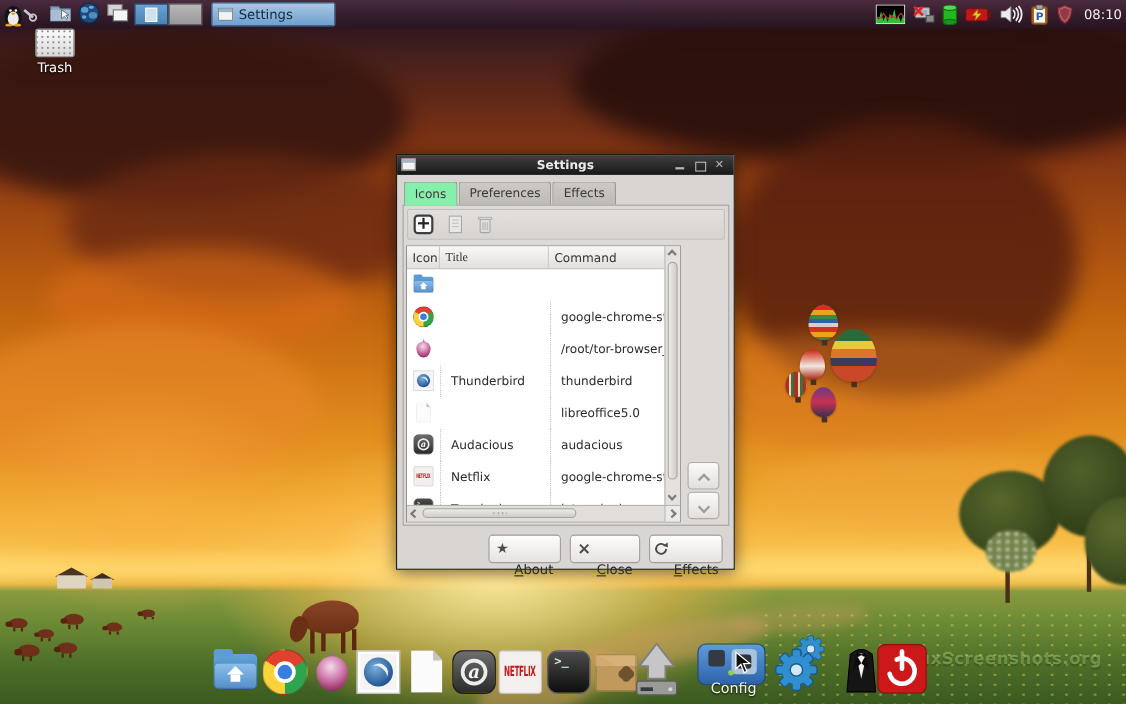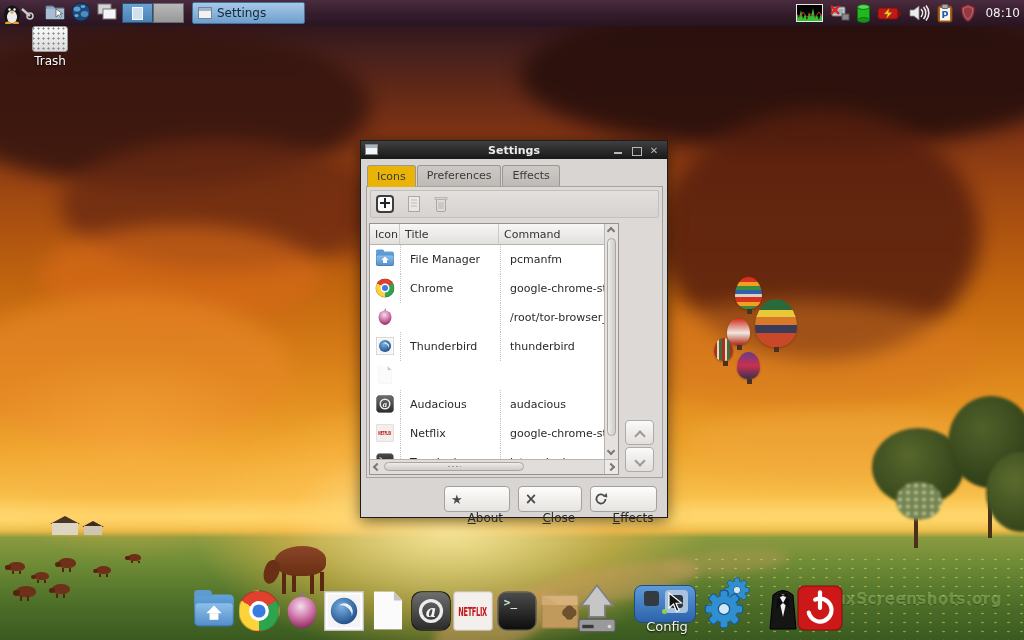--- a/index.html
+++ b/index.html
@@ -109,32 +109,32 @@
     background:linear-gradient(#404040,#181818); display:flex; align-items:center; }
   .tb-winicon { position:absolute; left:4px; top:3px; width:13px; height:11px; background:#f4f4f4; border:1px solid #888; }
   .tb-winicon::before { content:""; position:absolute; left:0; top:0; width:100%; height:3px; background:#a8b4be; }
   .win-title { width:100%; text-align:center; font-weight:bold; font-size:11px; color:#ececec; }
   .winctl { position:absolute; top:5px; width:10px; height:9px; }
   .ctl-min::before { content:""; position:absolute; left:1px; bottom:1px; width:8px; height:2px; background:#b8b8b8; }
   .ctl-max::before { content:""; position:absolute; left:1px; top:1px; width:8px; height:7px; border:1.5px solid #b8b8b8; }
   .ctl-close { color:#b8b8b8; font-weight:bold; font-size:10px; line-height:9px; text-align:center; }
   .tabs { position:absolute; left:6px; top:24px; height:22px; display:flex; }
   .tab { padding:3px 9px 4px; border:1px solid #9a9794; border-bottom:none; background:linear-gradient(#cdc9c5,#bdb9b5); color:#3a3a3a; border-radius:3px 3px 0 0; margin-right:1px; }
-  .tab.active { background:#eab308; padding-top:4px; position:relative; z-index:3; }
+  .tab.active { background:#86efac; padding-top:4px; position:relative; z-index:3; }
   .content-frame { position:absolute; left:5px; top:45px; width:297px; height:292px; border:1px solid #a5a29f; background:#dcd9d6; z-index:2; }
   .toolbar-strip { position:absolute; left:9px; top:49px; width:289px; height:28px; border:1px solid #c2bfbc; background:linear-gradient(#e2dfdc,#d6d3d0); border-radius:2px; z-index:3; }
   .btn-add { position:absolute; left:15px; top:54px; width:18px; height:18px; background:#fcfcfc; border:2px solid #3e3e3e; border-radius:4px; z-index:4; }
   .btn-add::before { content:""; position:absolute; left:2px; top:5px; width:10px; height:2px; background:#222; }
   .btn-add::after { content:""; position:absolute; left:6px; top:1px; width:2px; height:10px; background:#222; }
   .btn-gray { position:absolute; top:54px; width:18px; height:18px; opacity:.42; z-index:4; }
   .scrollframe { position:absolute; left:8px; top:82px; width:250px; height:252px; border:1px solid #96938f; background:#fff; z-index:3; }
   .thead { position:absolute; left:0; top:0; width:234px; height:21px; display:flex;
     background:linear-gradient(#f8f7f6,#e2e0dd); border-bottom:1px solid #b5b2af; }
   .th { padding:4px 0 0 5px; border-right:1px solid #ccc9c6; color:#333; }
-  .th-icon { width:30px; } .th-title { width:99px; } .th-cmd { flex:1; border-right:none; }
+  .th-icon { width:30px; } .th-title { width:99px;font-family:Liberation Serif, serif; } .th-cmd { flex:1; border-right:none; }
   .rows { position:absolute; left:0; top:21px; width:234px; height:214px; overflow:hidden; background:#fff; }
   .row { position:relative; width:100%; height:29px; }
   .cell-icon { position:absolute; left:5px; top:4px; width:20px; height:20px; }
   .cell-title { position:absolute; left:30px; top:0; width:100px; height:29px; line-height:29px; padding-left:9px; border-left:1px dotted #c4c2bf; white-space:nowrap; overflow:hidden; }
   .cell-cmd { position:absolute; left:130px; top:0; width:104px; height:29px; line-height:29px; padding-left:9px; border-left:1px dotted #c4c2bf; white-space:nowrap; overflow:hidden; }
   .vscroll { position:absolute; right:0; top:0; width:14px; height:235px; background:#e4e1de; border-left:1px solid #b8b5b2; }
   .vthumb { position:absolute; left:2px; top:14px; width:9px; height:198px; background:linear-gradient(90deg,#ececea,#cfccc8); border:1px solid #a8a5a2; border-radius:5px; }
   .hscroll { position:absolute; left:0; bottom:0; width:248px; height:15px; background:#e0ddda; border-top:1px solid #b8b5b2; }
   .hthumb { position:absolute; left:14px; top:2px; width:140px; height:9px; background:linear-gradient(#ececea,#cfccc8); border:1px solid #a8a5a2; border-radius:5px; }
   .hthumb::after { content:""; position:absolute; left:50%; top:2px; width:14px; height:4px; margin-left:-7px;
@@ -414,32 +414,29 @@
 
         <div class="row">
           <div class="cell-icon s50">
               <div class="ai">
                 <div class="fm-back"></div>
                 <div class="fm-front"></div>
                 <div class="fm-roof"></div>
                 <div class="fm-base"></div>
               </div>
             </div>
-          <div class="cell-title">File Manager</div>
-          <div class="cell-cmd">pcmanfm</div>
         </div>
         <div class="row">
           <div class="cell-icon s50">
               <div class="ai ai-chrome">
                 <div class="ch-ball"></div>
                 <div class="ch-ring"></div>
                 <div class="ch-dot"></div>
               </div>
             </div>
-          <div class="cell-title">Chrome</div>
           <div class="cell-cmd">google-chrome-sta</div>
         </div>
         <div class="row">
           <div class="cell-icon s50">
               <div class="ai">
                 <div class="on-stem"></div>
                 <div class="on-body"></div>
               </div>
             </div>
           <div class="cell-cmd">/root/tor-browser_e</div>
@@ -455,20 +452,21 @@
           <div class="cell-title">Thunderbird</div>
           <div class="cell-cmd">thunderbird</div>
         </div>
         <div class="row">
           <div class="cell-icon s50">
               <div class="ai">
                 <div class="lo-doc"></div>
                 <div class="lo-fold"></div>
               </div>
             </div>
+          <div class="cell-cmd">libreoffice5.0</div>
         </div>
         <div class="row">
           <div class="cell-icon s50">
               <div class="ai ai-aud">
                 <div class="aud-sq"></div>
                 <div class="aud-c">
                   <span class="aud-a">a</span>
                 </div>
               </div>
             </div>

